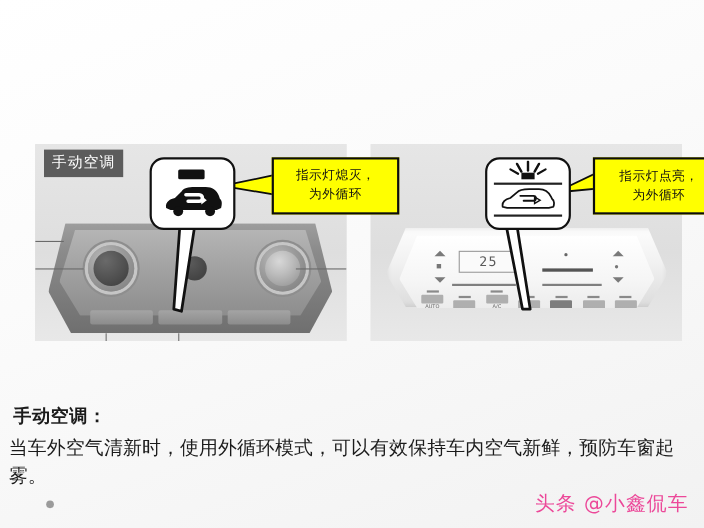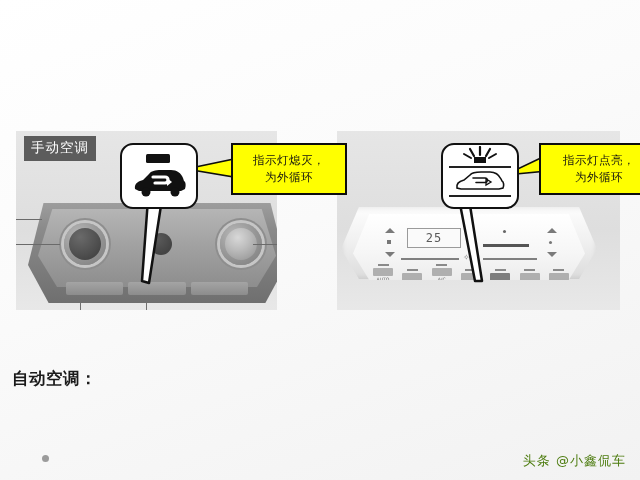--- a/index.html
+++ b/index.html
@@ -54,21 +54,21 @@
     width: 640px;
     height: 182px;
   }
   .panel {
     position: absolute;
     top: 0;
     height: 179px;
     background: #e3e3e3;
     overflow: visible;
   }
-  .panel-left  { left: 16px;  width: 261px; }
+  .panel-left  { left: 32px;  width: 283px; }
   .panel-right { left: 337px; width: 283px; }
 
   .panel-inner {
     position: absolute;
     inset: 0;
     overflow: hidden;
     background: linear-gradient(180deg, #e6e6e6 0%, #dedede 55%, #e8e8e8 100%);
   }
 
   
@@ -151,21 +151,21 @@
   }
   .lead-line {
     position: absolute;
     height: 1px;
     background: #6a6a6a;
   }
 
   
   .hvac-auto {
     position: absolute;
-    left: 4px;
+    left: 14px;
     top: 76px;
     width: 256px;
     height: 72px;
   }
   .hvac-auto .body {
     position: absolute;
     inset: 0;
     background: linear-gradient(180deg,#fdfdfd 0%, #f1f1f1 45%, #dcdcdc 100%);
     clip-path: polygon(7% 0%, 93% 0%, 100% 58%, 93% 100%, 7% 100%, 0% 58%);
     border-radius: 10px;
@@ -341,22 +341,22 @@
     top: 455px;
     width: 7px;
     height: 7px;
     border-radius: 50%;
     background: #9b9b9b;
   }
   .watermark {
     position: absolute;
     right: 14px;
     bottom: 10px;
-    font-size: 13px;
-    color: #4d7c0f;
+    font-size: 18px;
+    color: #ec4899;
     letter-spacing: 1px;
     white-space: nowrap;
   }
 </style>
 </head>
 <body>
 
 <div class="page">
 
 
@@ -508,17 +508,18 @@
       <div class="callout co-right">
         <div>指示灯点亮，</div>
         <div>为外循环</div>
       </div>
       <svg class="bubble-tail" style="left:166px; top:22px; width:46px; height:28px;" viewBox="0 0 46 28">
         <polygon points="44,2 44,18 2,22" fill="#ffff00" stroke="#0d0d0d" stroke-width="1.6"></polygon>
       </svg>
     </div>
   </div>
 
-  <div class="tips-title">自动空调：</div>
+  <div class="tips-title">手动空调：</div>
+  <div class="tips-body">当车外空气清新时，使用外循环模式，可以有效保持车内空气新鲜，预防车窗起雾。</div>
   <div class="dot-mark"></div>
 
   <div class="watermark">头条 @小鑫侃车</div>
 </div>
 
 </body></html>

